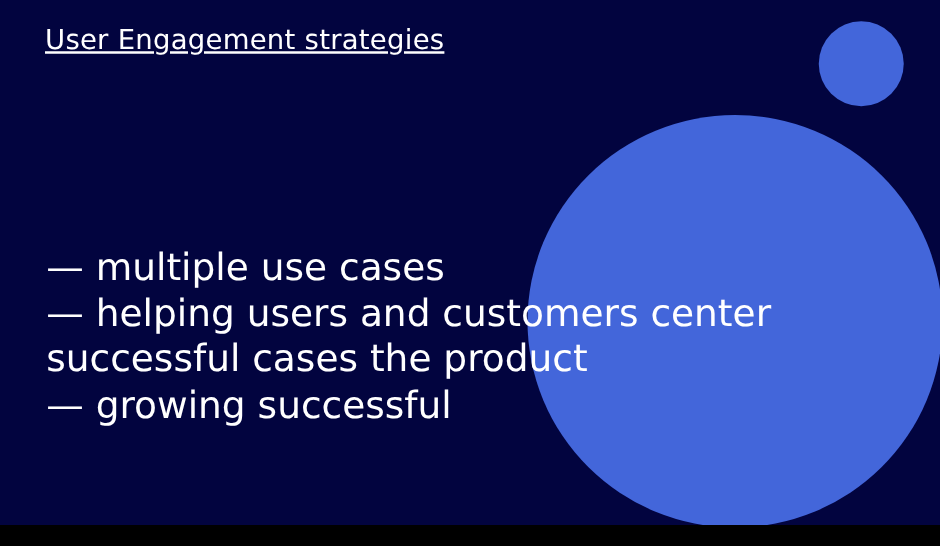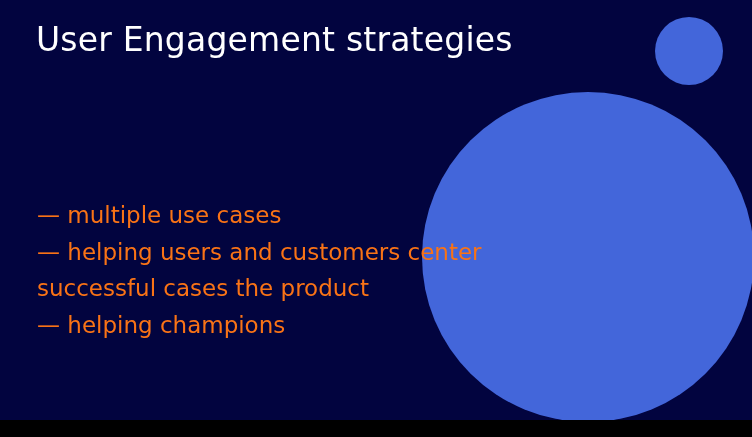--- a/index.html
+++ b/index.html
@@ -1,32 +1,32 @@
 <!DOCTYPE html>
 <html><head>
 <meta charset="utf-8">
 <style>
   html, body { margin:0; padding:0; }
   body { width:752px; height:437px; overflow:hidden; background:#000000; position:relative; font-family:"DejaVu Sans", sans-serif; }
   .slide { position:absolute; left:0; top:0; width:752px; height:420px; background:#02043f; overflow:hidden; }
   .circle { position:absolute; border-radius:50%; background:#4366da; }
   .big { left:422px; top:92px; width:332px; height:330px; }
   .small { left:655px; top:17px; width:68px; height:68px; }
-  .title { position:absolute; left:36px; top:20px; font-size:33px; color:#ffffff; letter-spacing:0.2px; white-space:nowrap; }
-  .bullets { position:absolute; left:37px; top:197px; font-size:23px; line-height:36.5px; color:#f97316; z-index:2; }
+  .title { position:absolute; left:36px; top:20px; font-size:22px; color:#ffffff; letter-spacing:0.2px; white-space:nowrap;text-decoration:underline; }
+  .bullets { position:absolute; left:37px; top:197px; font-size:30px; line-height:36.5px; color:#ffffff; z-index:2; }
   .bullets div { white-space:nowrap; }
   .bottom-bar { position:absolute; left:0; top:420px; width:752px; height:17px; background:#000000; }
 </style>
 </head>
 <body>
 
 <div class="slide">
   <div class="circle big"></div>
   <div class="circle small"></div>
   <div class="title">User Engagement strategies</div>
   <div class="bullets">
     <div>— multiple use cases</div>
     <div>— helping users and customers center</div>
     <div>successful cases the product</div>
-    <div>— helping champions</div>
+    <div>— growing successful</div>
   </div>
 </div>
 <div class="bottom-bar"></div>
 
 </body></html>

